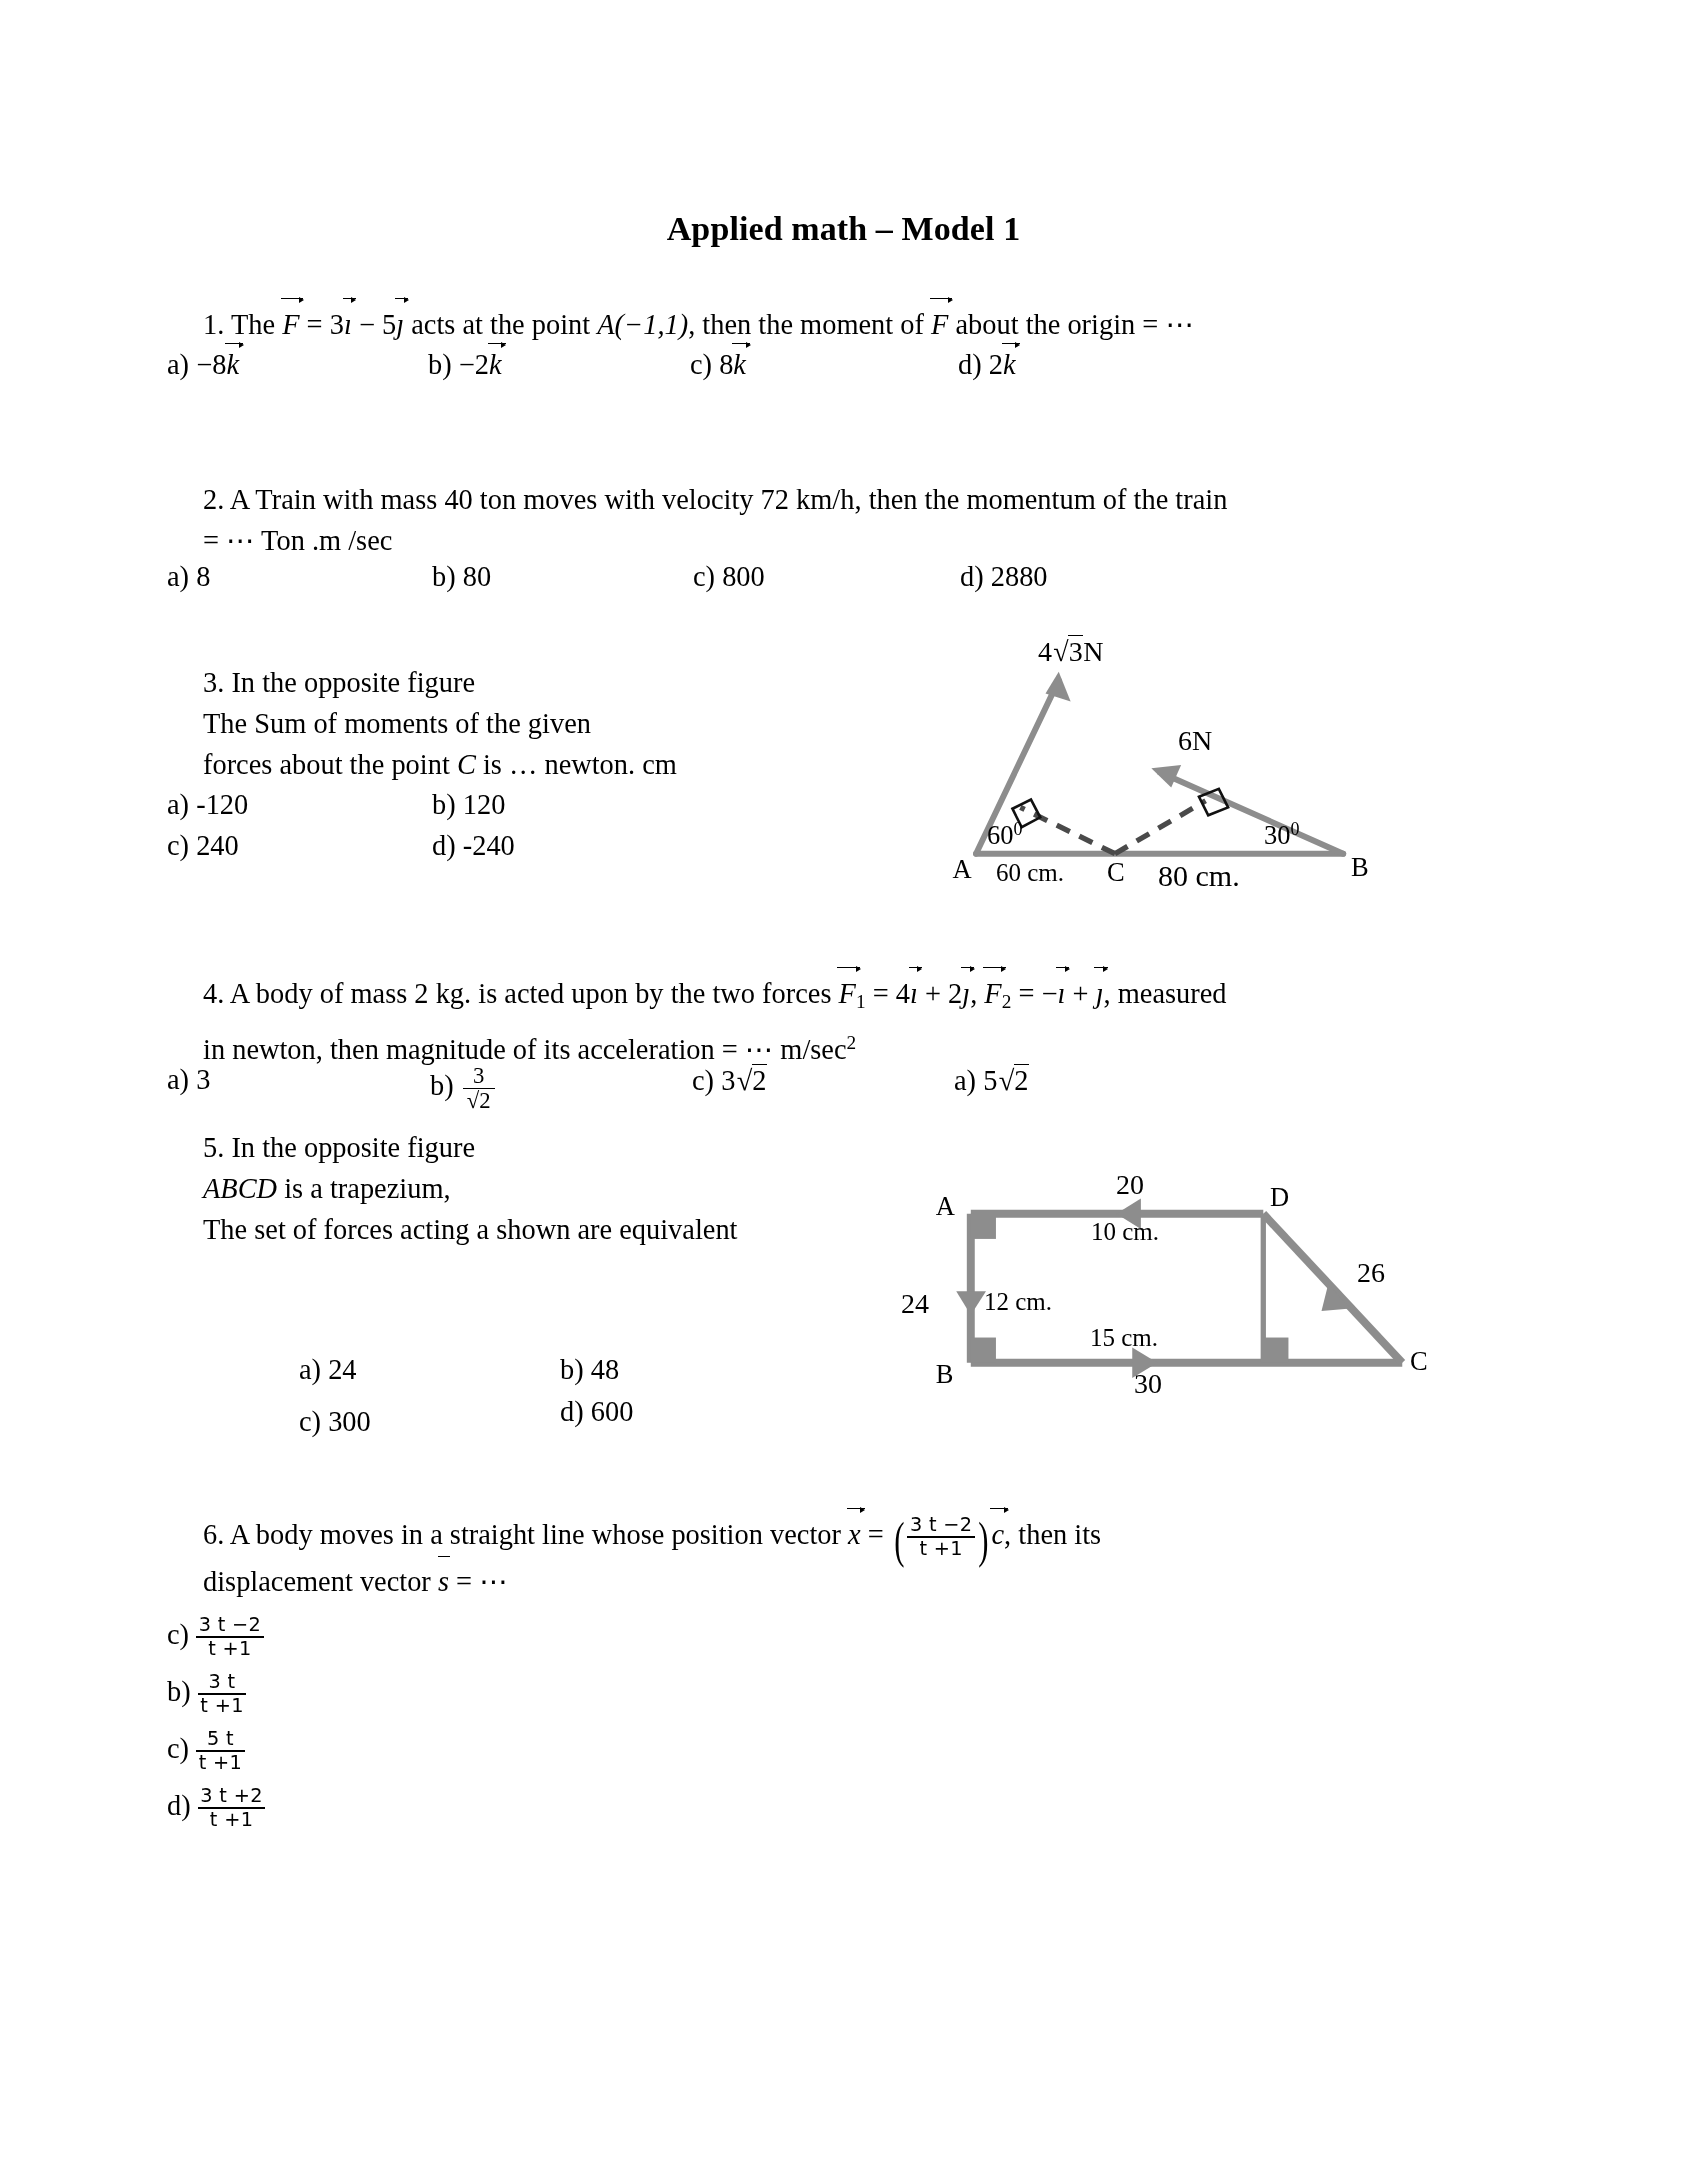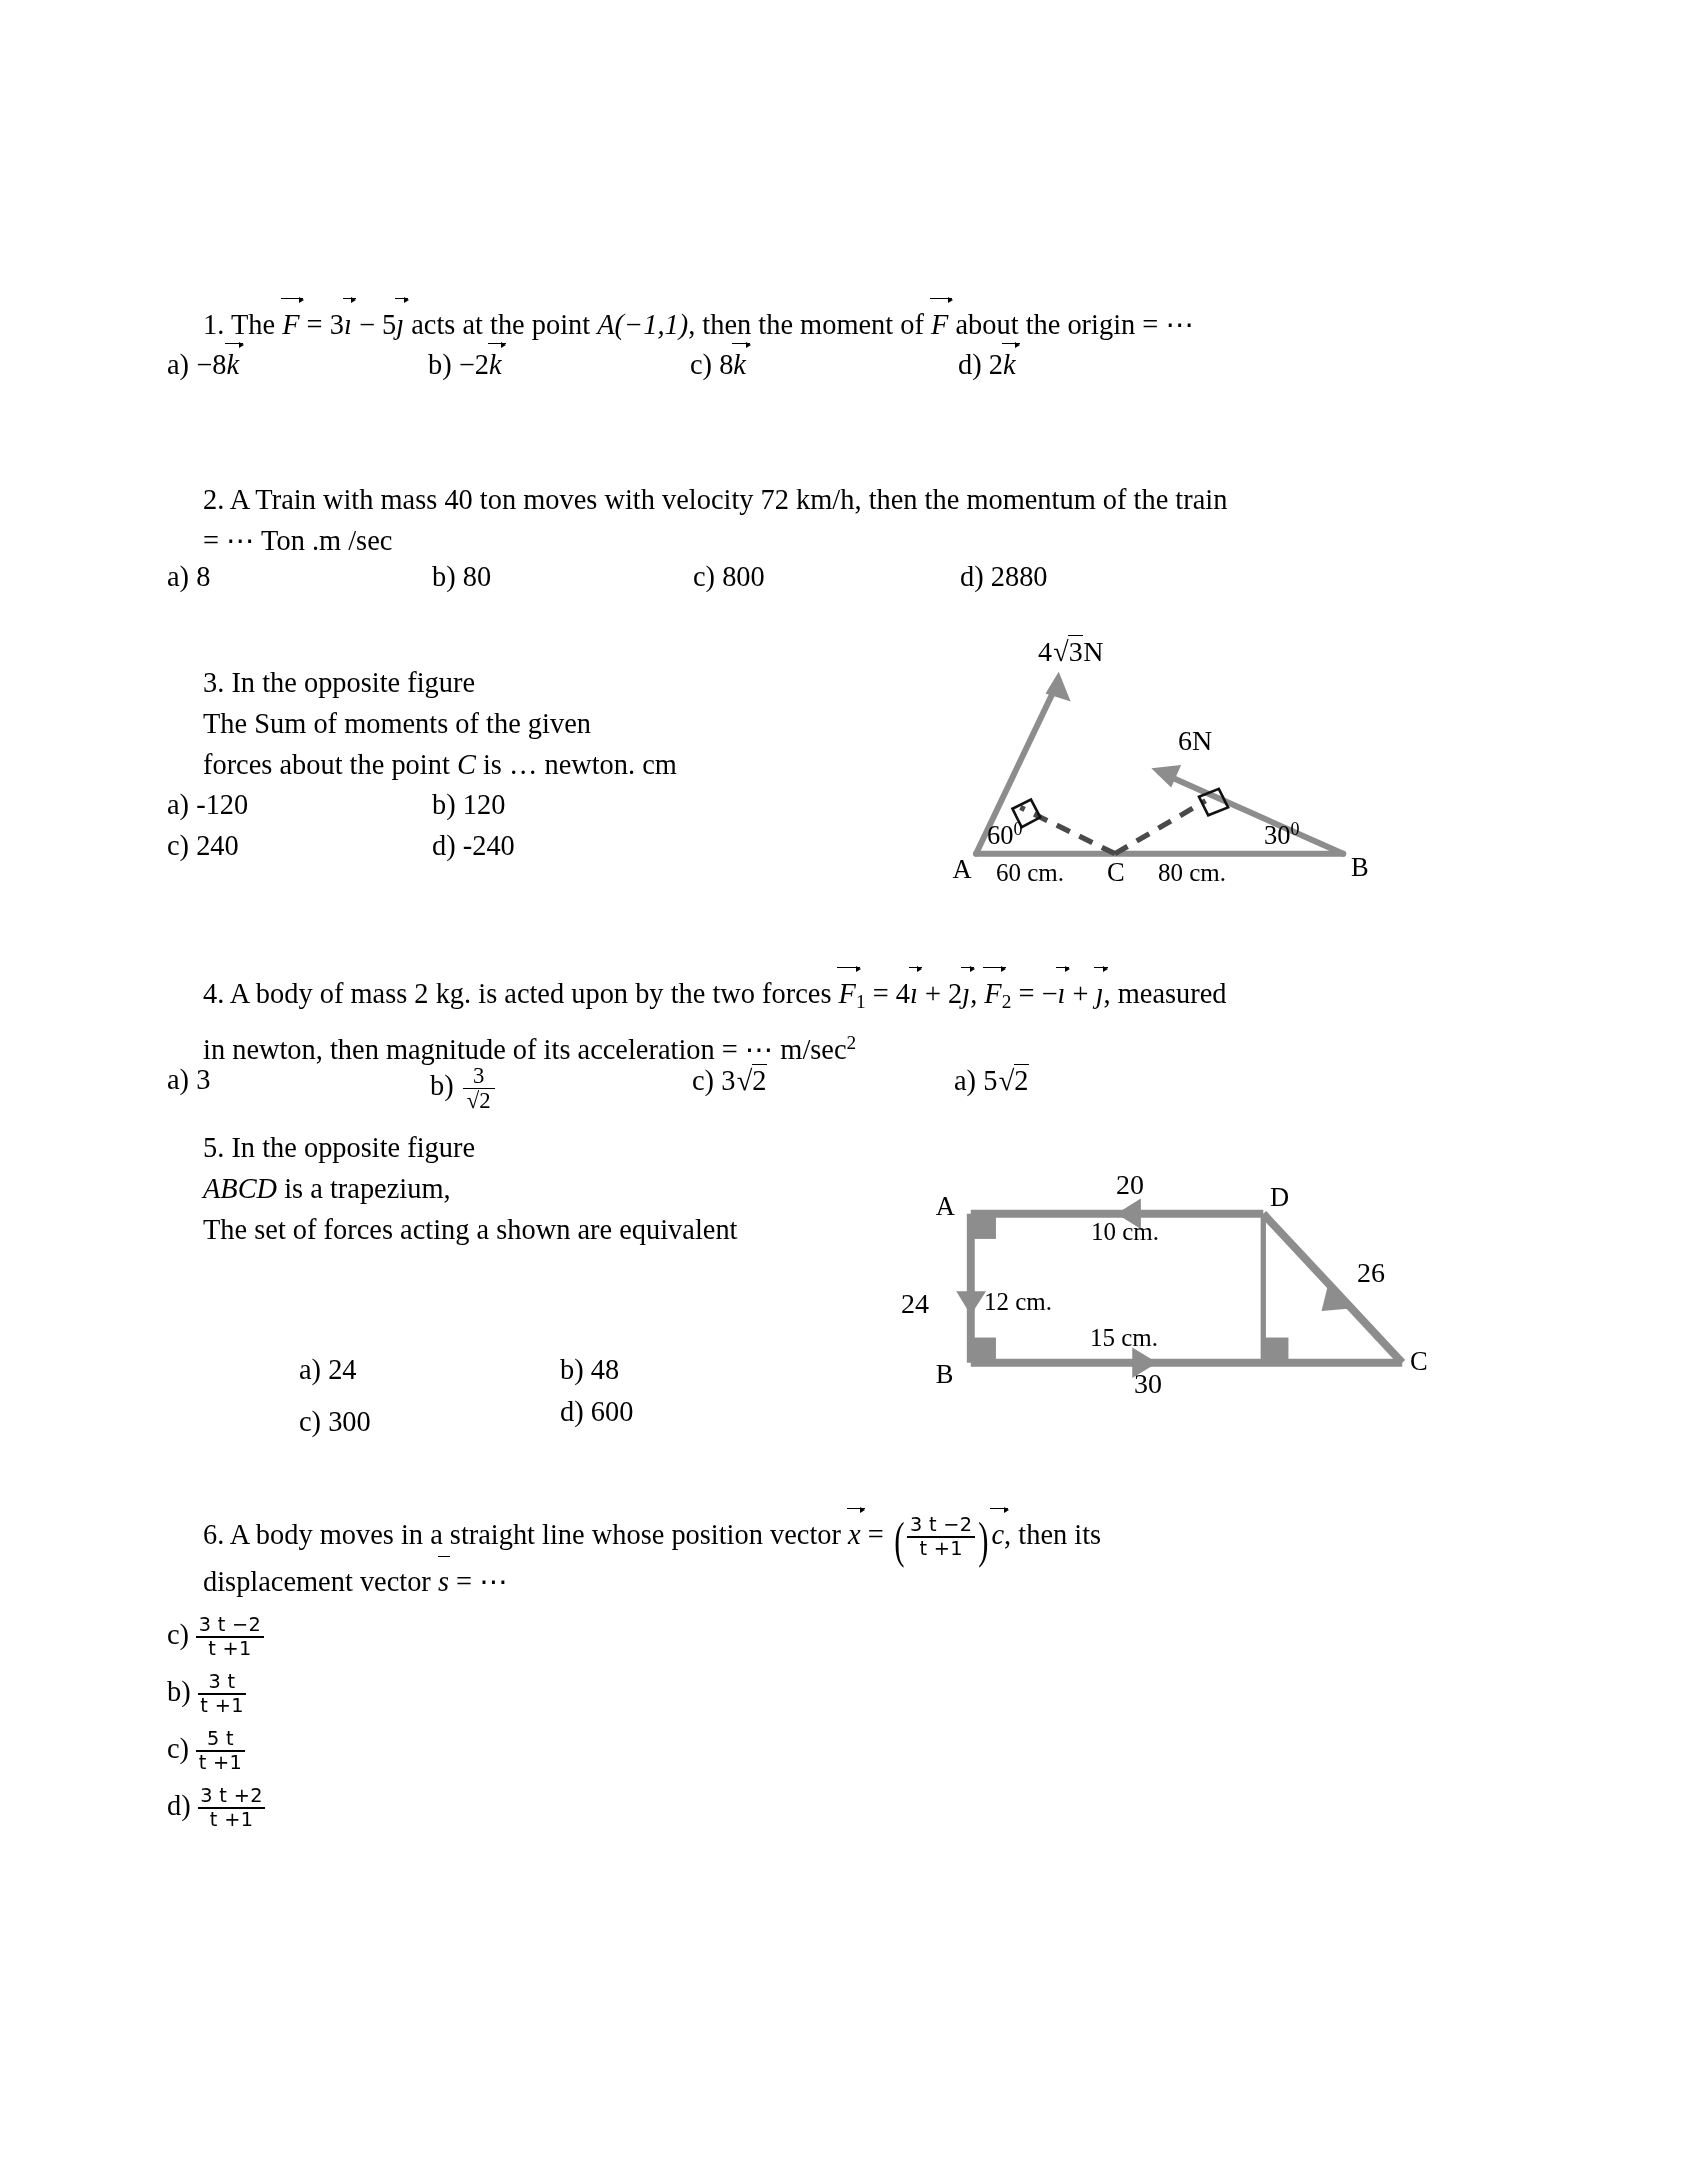--- a/index.html
+++ b/index.html
@@ -154,20 +154,21 @@
     font-family: "Liberation Serif", serif;
     font-size: 26.5px;
     white-space: nowrap;
   }
 </style>
 </head>
 <body>
 
 <div class="page">
 
+  <div class="doc-title">Applied math – Model 1</div>
 
   <div class="qblock" style="left:167px; top:304px;">
     <div class="qline">
       <span>1.</span>
       <span>The </span><span class="vec">F</span><span> = 3<span class="vec">ı</span> − 5<span class="vec">ȷ</span></span><span> acts at the point </span><span class="it">A(−1,1)</span><span>, then the moment of </span><span class="vec">F</span><span> about the origin = ⋯</span>
     </div>
   </div>
   <div class="opts" style="left:167px; top:349px;">
     <span class="opt" style="left:0px;">
       <span>a)</span>&nbsp;−8<span class="vec">k</span>
@@ -257,21 +258,21 @@
     <div class="figlabel" style="left:41px; top:177px; font-size:26.5px;">
       <span>60</span><span class="sup">0</span>
     </div>
     <div class="figlabel" style="left:318px; top:177px; font-size:26.5px;">
       <span>30</span><span class="sup">0</span>
     </div>
     <div class="figlabel" style="left:6.6px; top:212px;">A</div>
     <div class="figlabel" style="left:161px; top:215px;">C</div>
     <div class="figlabel" style="left:405px; top:210px;">B</div>
     <div class="figlabel" style="left:50px; top:217px; font-size:25px;">60 cm.</div>
-    <div class="figlabel" style="left:212px; top:217px; font-size:25px;">80 cm.</div>
+    <div class="figlabel" style="left:212px; top:217px; font-size:30px;">80 cm.</div>
   </div>
 
   <div class="qblock" style="left:167px; top:973px;">
     <div class="qline">
       <span>4.</span>
       <span>A body of mass 2 kg. is acted upon by the two forces </span><span class="vec">F</span><span class="sub">1</span><span> = 4<span class="vec">ı</span> + 2<span class="vec">ȷ</span>,&nbsp;</span><span class="vec">F</span><span class="sub">2</span><span> = −<span class="vec">ı</span> + <span class="vec">ȷ</span></span><span>, measured</span>
     </div>
     <div class="qline">in newton, then magnitude of its acceleration = ⋯ m/sec<span class="sup">2</span></div>
   </div>
   <div class="opts" style="left:167px; top:1064px;">

